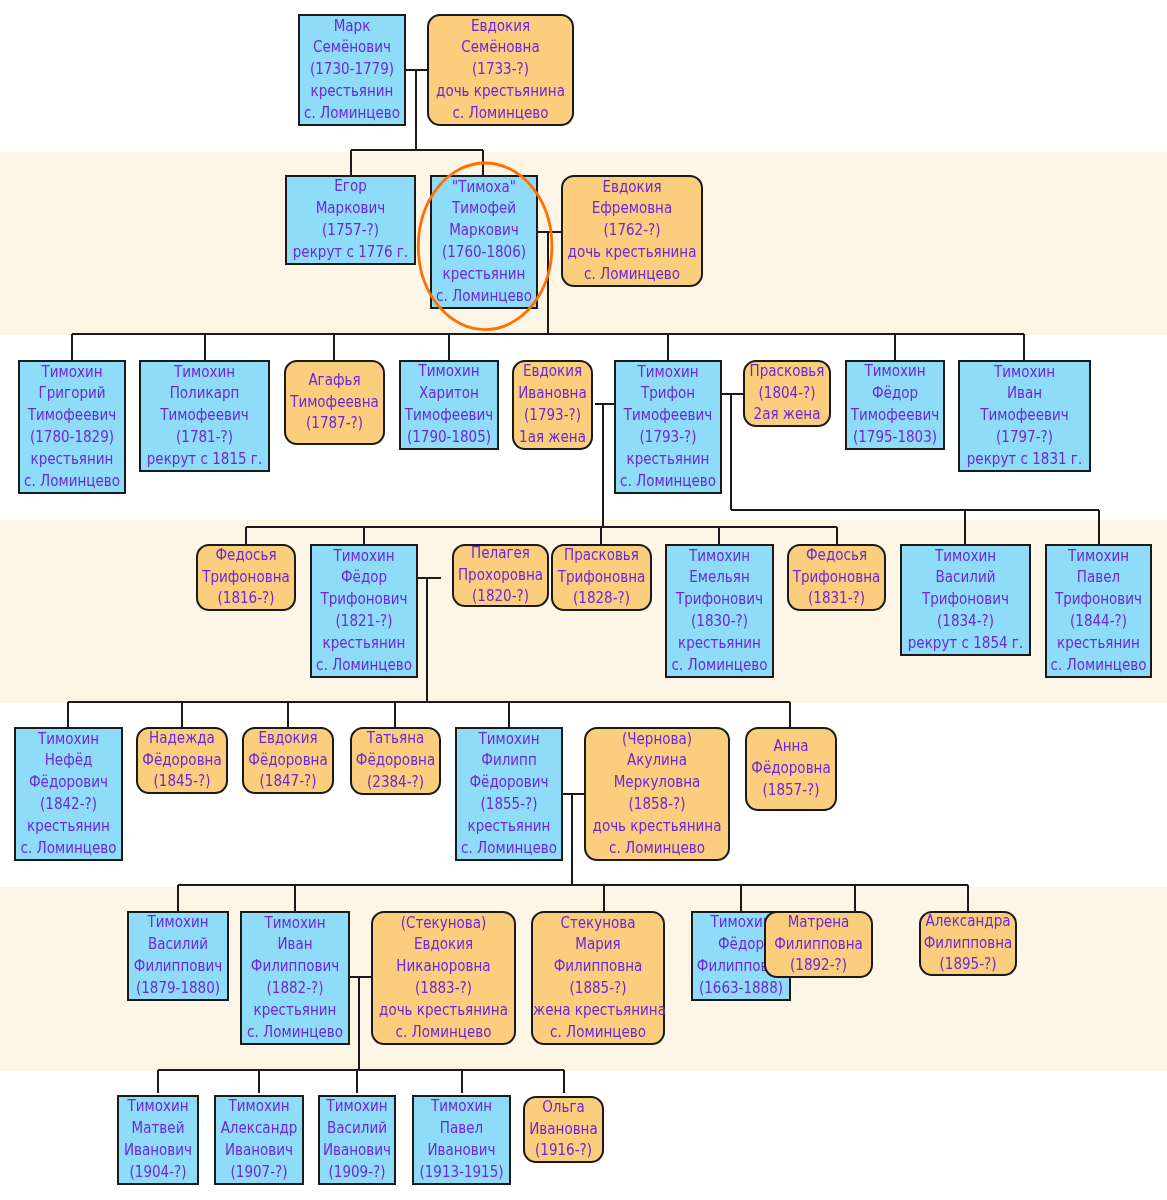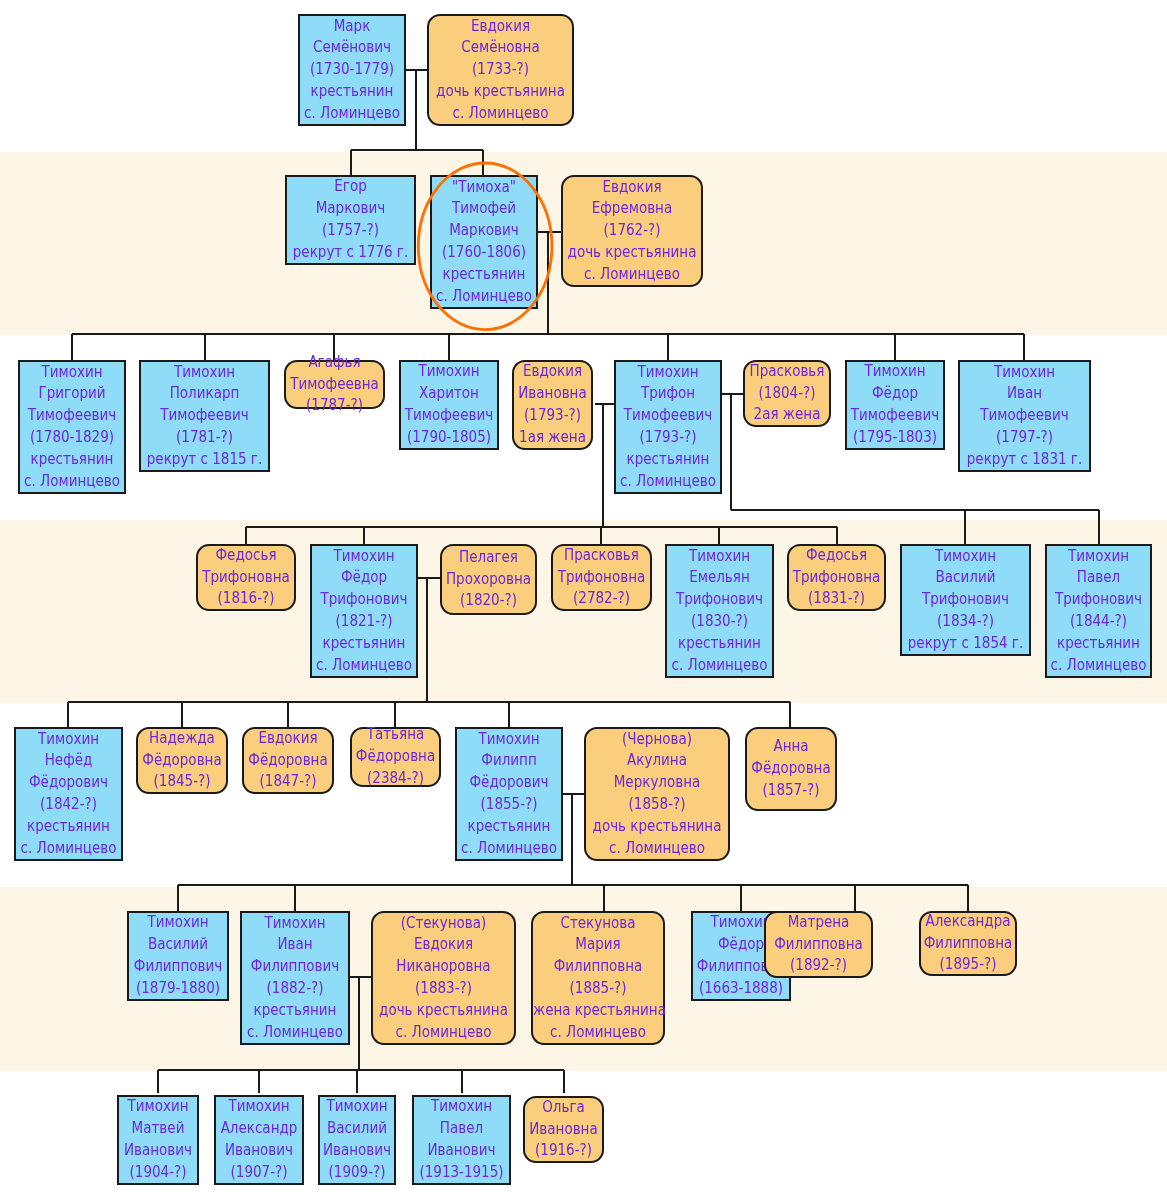--- a/index.html
+++ b/index.html
@@ -141,21 +141,21 @@
     </div>
     <div class="node male" style="left:139px;top:360px;width:131px;height:112px">
       <div class="txt">
         <div>Тимохин</div>
         <div>Поликарп</div>
         <div>Тимофеевич</div>
         <div>(1781-?)</div>
         <div>рекрут с 1815 г.</div>
       </div>
     </div>
-    <div class="node female" style="left:284px;top:360px;width:101px;height:49px">
+    <div class="node female" style="left:284px;top:360px;width:101px;height:85px">
       <div class="txt">
         <div>Агафья</div>
         <div>Тимофеевна</div>
         <div>(1787-?)</div>
       </div>
     </div>
     <div class="node male" style="left:399px;top:360px;width:100px;height:90px">
       <div class="txt">
         <div>Тимохин</div>
         <div>Харитон</div>
@@ -215,32 +215,32 @@
     <div class="node male" style="left:310px;top:544px;width:108px;height:134px">
       <div class="txt">
         <div>Тимохин</div>
         <div>Фёдор</div>
         <div>Трифонович</div>
         <div>(1821-?)</div>
         <div>крестьянин</div>
         <div>с. Ломинцево</div>
       </div>
     </div>
-    <div class="node female" style="left:440px;top:544px;width:97px;height:71px">
+    <div class="node female" style="left:452px;top:544px;width:97px;height:63px">
       <div class="txt">
         <div>Пелагея</div>
         <div>Прохоровна</div>
         <div>(1820-?)</div>
       </div>
     </div>
     <div class="node female" style="left:551px;top:544px;width:101px;height:67px">
       <div class="txt">
         <div>Прасковья</div>
         <div>Трифоновна</div>
-        <div>(2782-?)</div>
+        <div>(1828-?)</div>
       </div>
     </div>
     <div class="node male" style="left:665px;top:544px;width:109px;height:134px">
       <div class="txt">
         <div>Тимохин</div>
         <div>Емельян</div>
         <div>Трифонович</div>
         <div>(1830-?)</div>
         <div>крестьянин</div>
         <div>с. Ломинцево</div>
@@ -289,21 +289,21 @@
         <div>(1845-?)</div>
       </div>
     </div>
     <div class="node female" style="left:242px;top:727px;width:92px;height:67px">
       <div class="txt">
         <div>Евдокия</div>
         <div>Фёдоровна</div>
         <div>(1847-?)</div>
       </div>
     </div>
-    <div class="node female" style="left:350px;top:727px;width:91px;height:60px">
+    <div class="node female" style="left:350px;top:727px;width:91px;height:68px">
       <div class="txt">
         <div>Татьяна</div>
         <div>Фёдоровна</div>
         <div>(2384-?)</div>
       </div>
     </div>
     <div class="node male" style="left:455px;top:727px;width:108px;height:134px">
       <div class="txt">
         <div>Тимохин</div>
         <div>Филипп</div>

